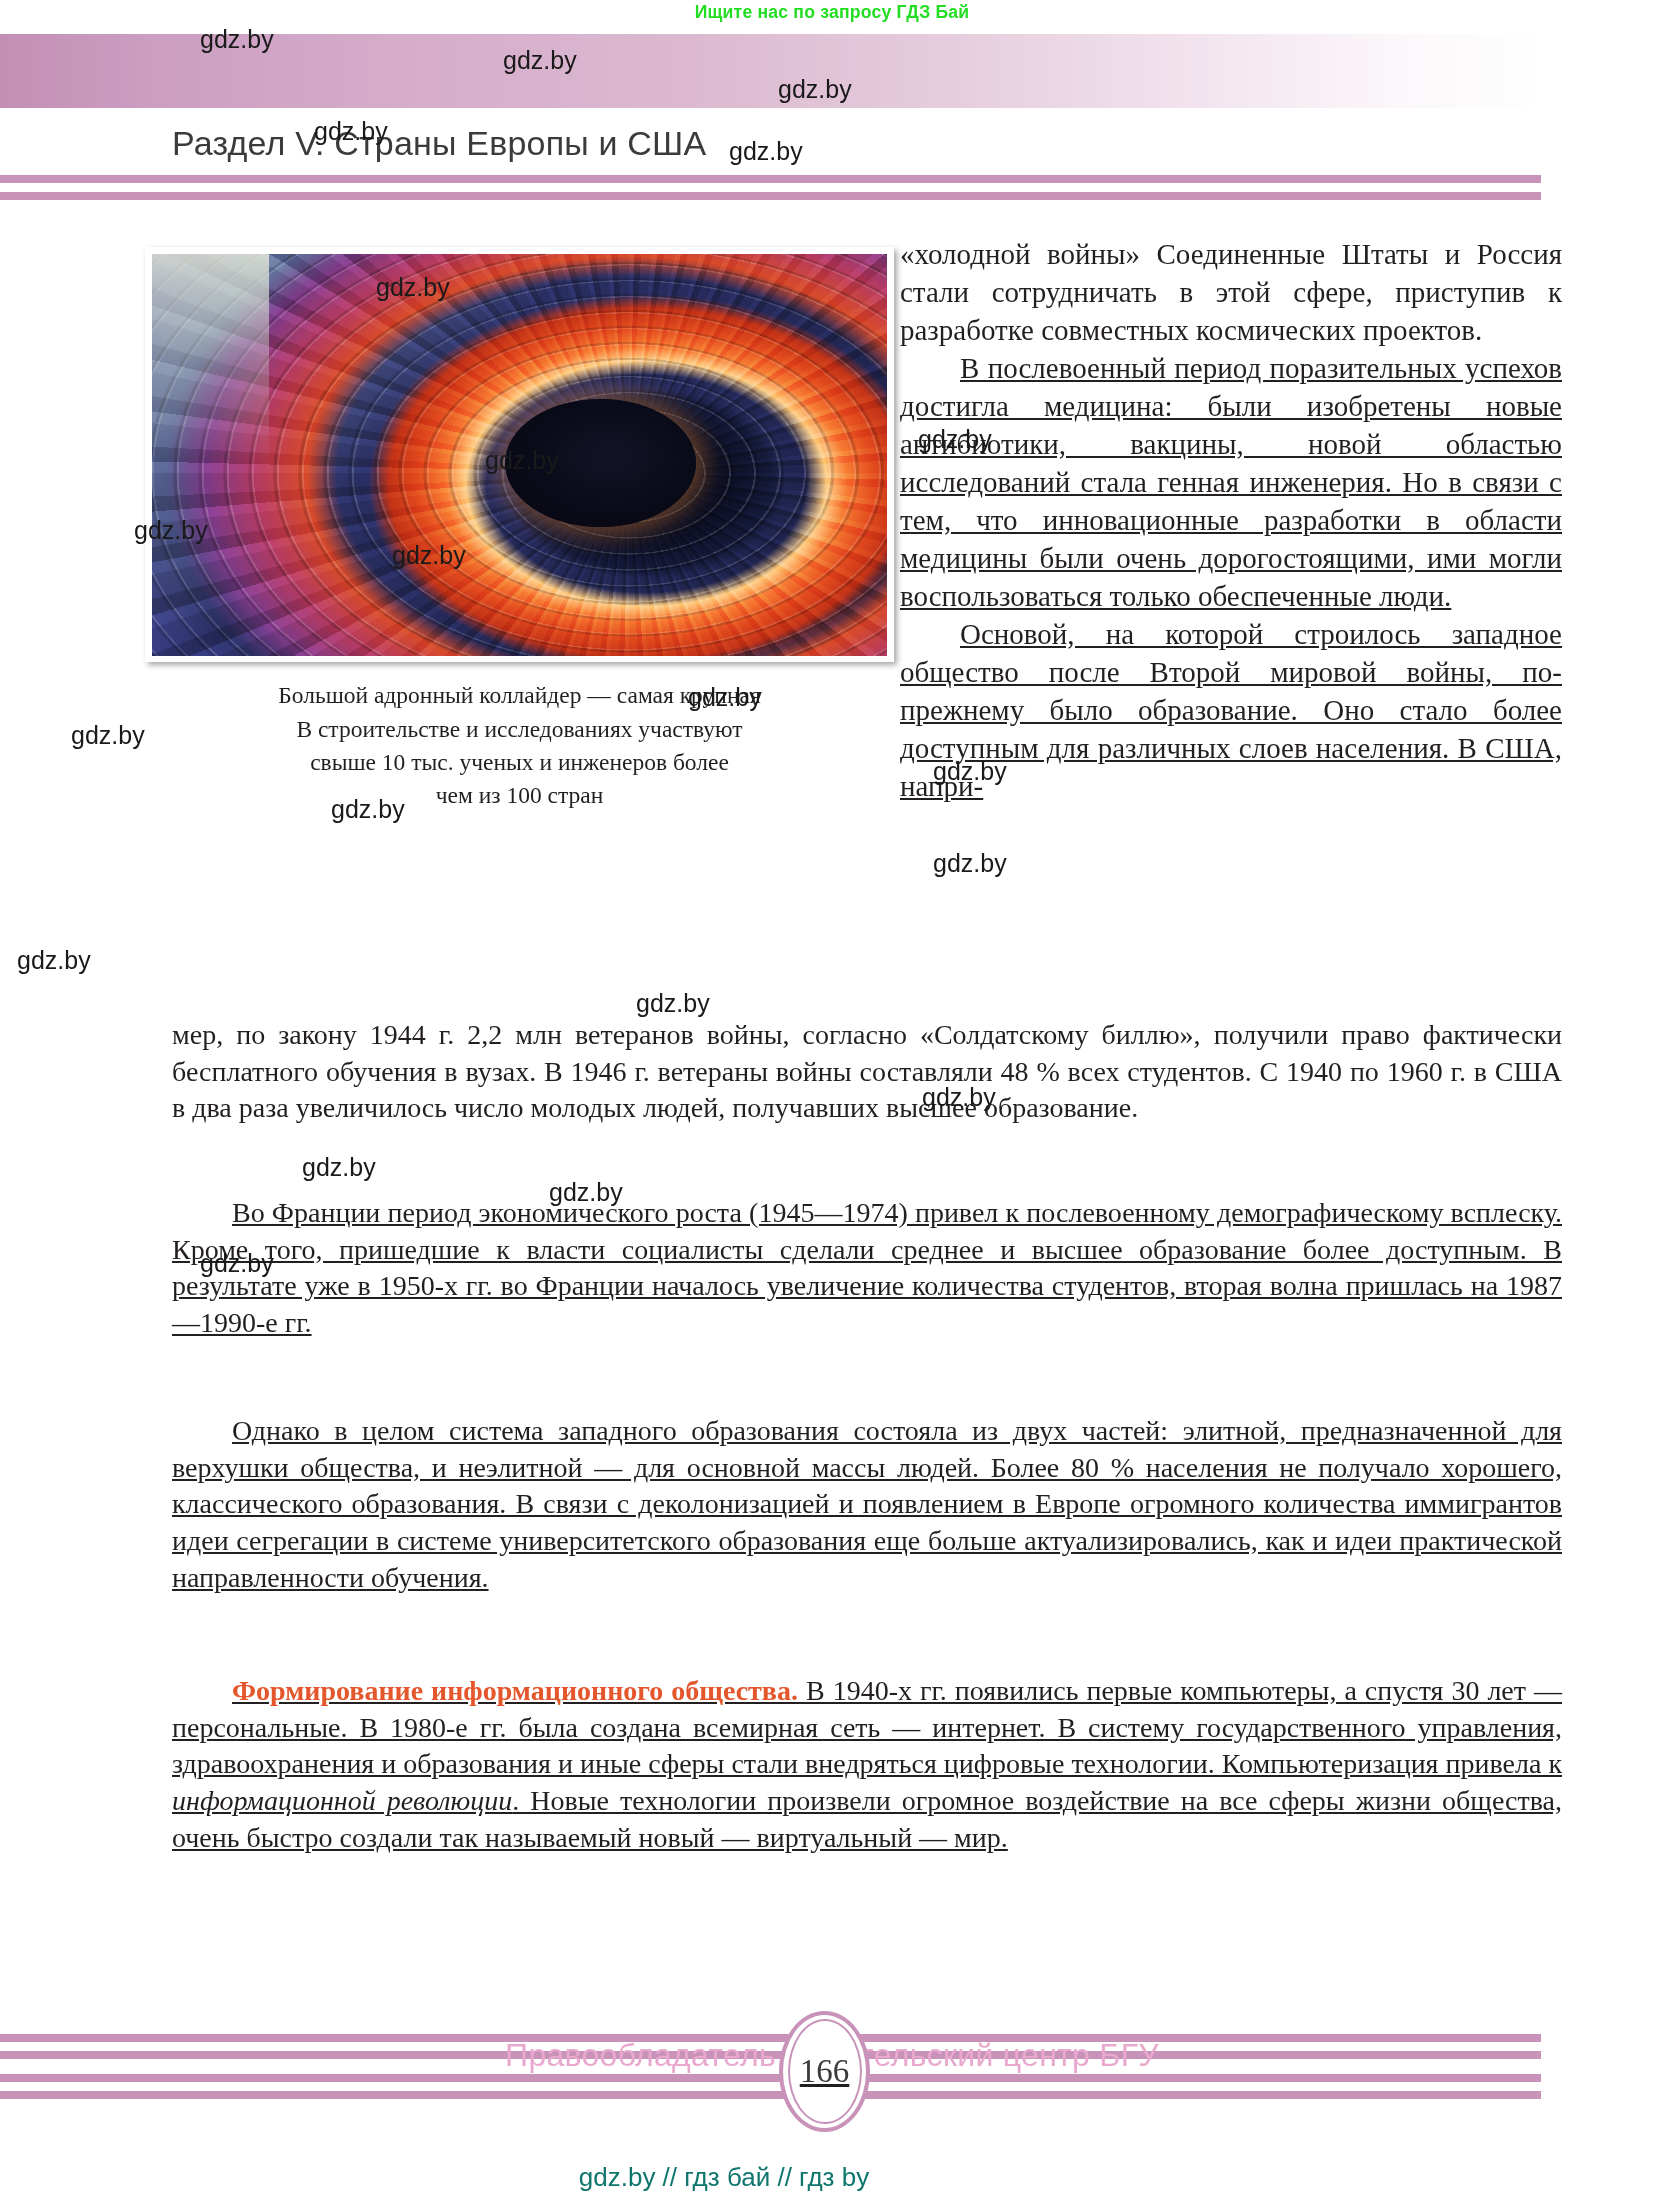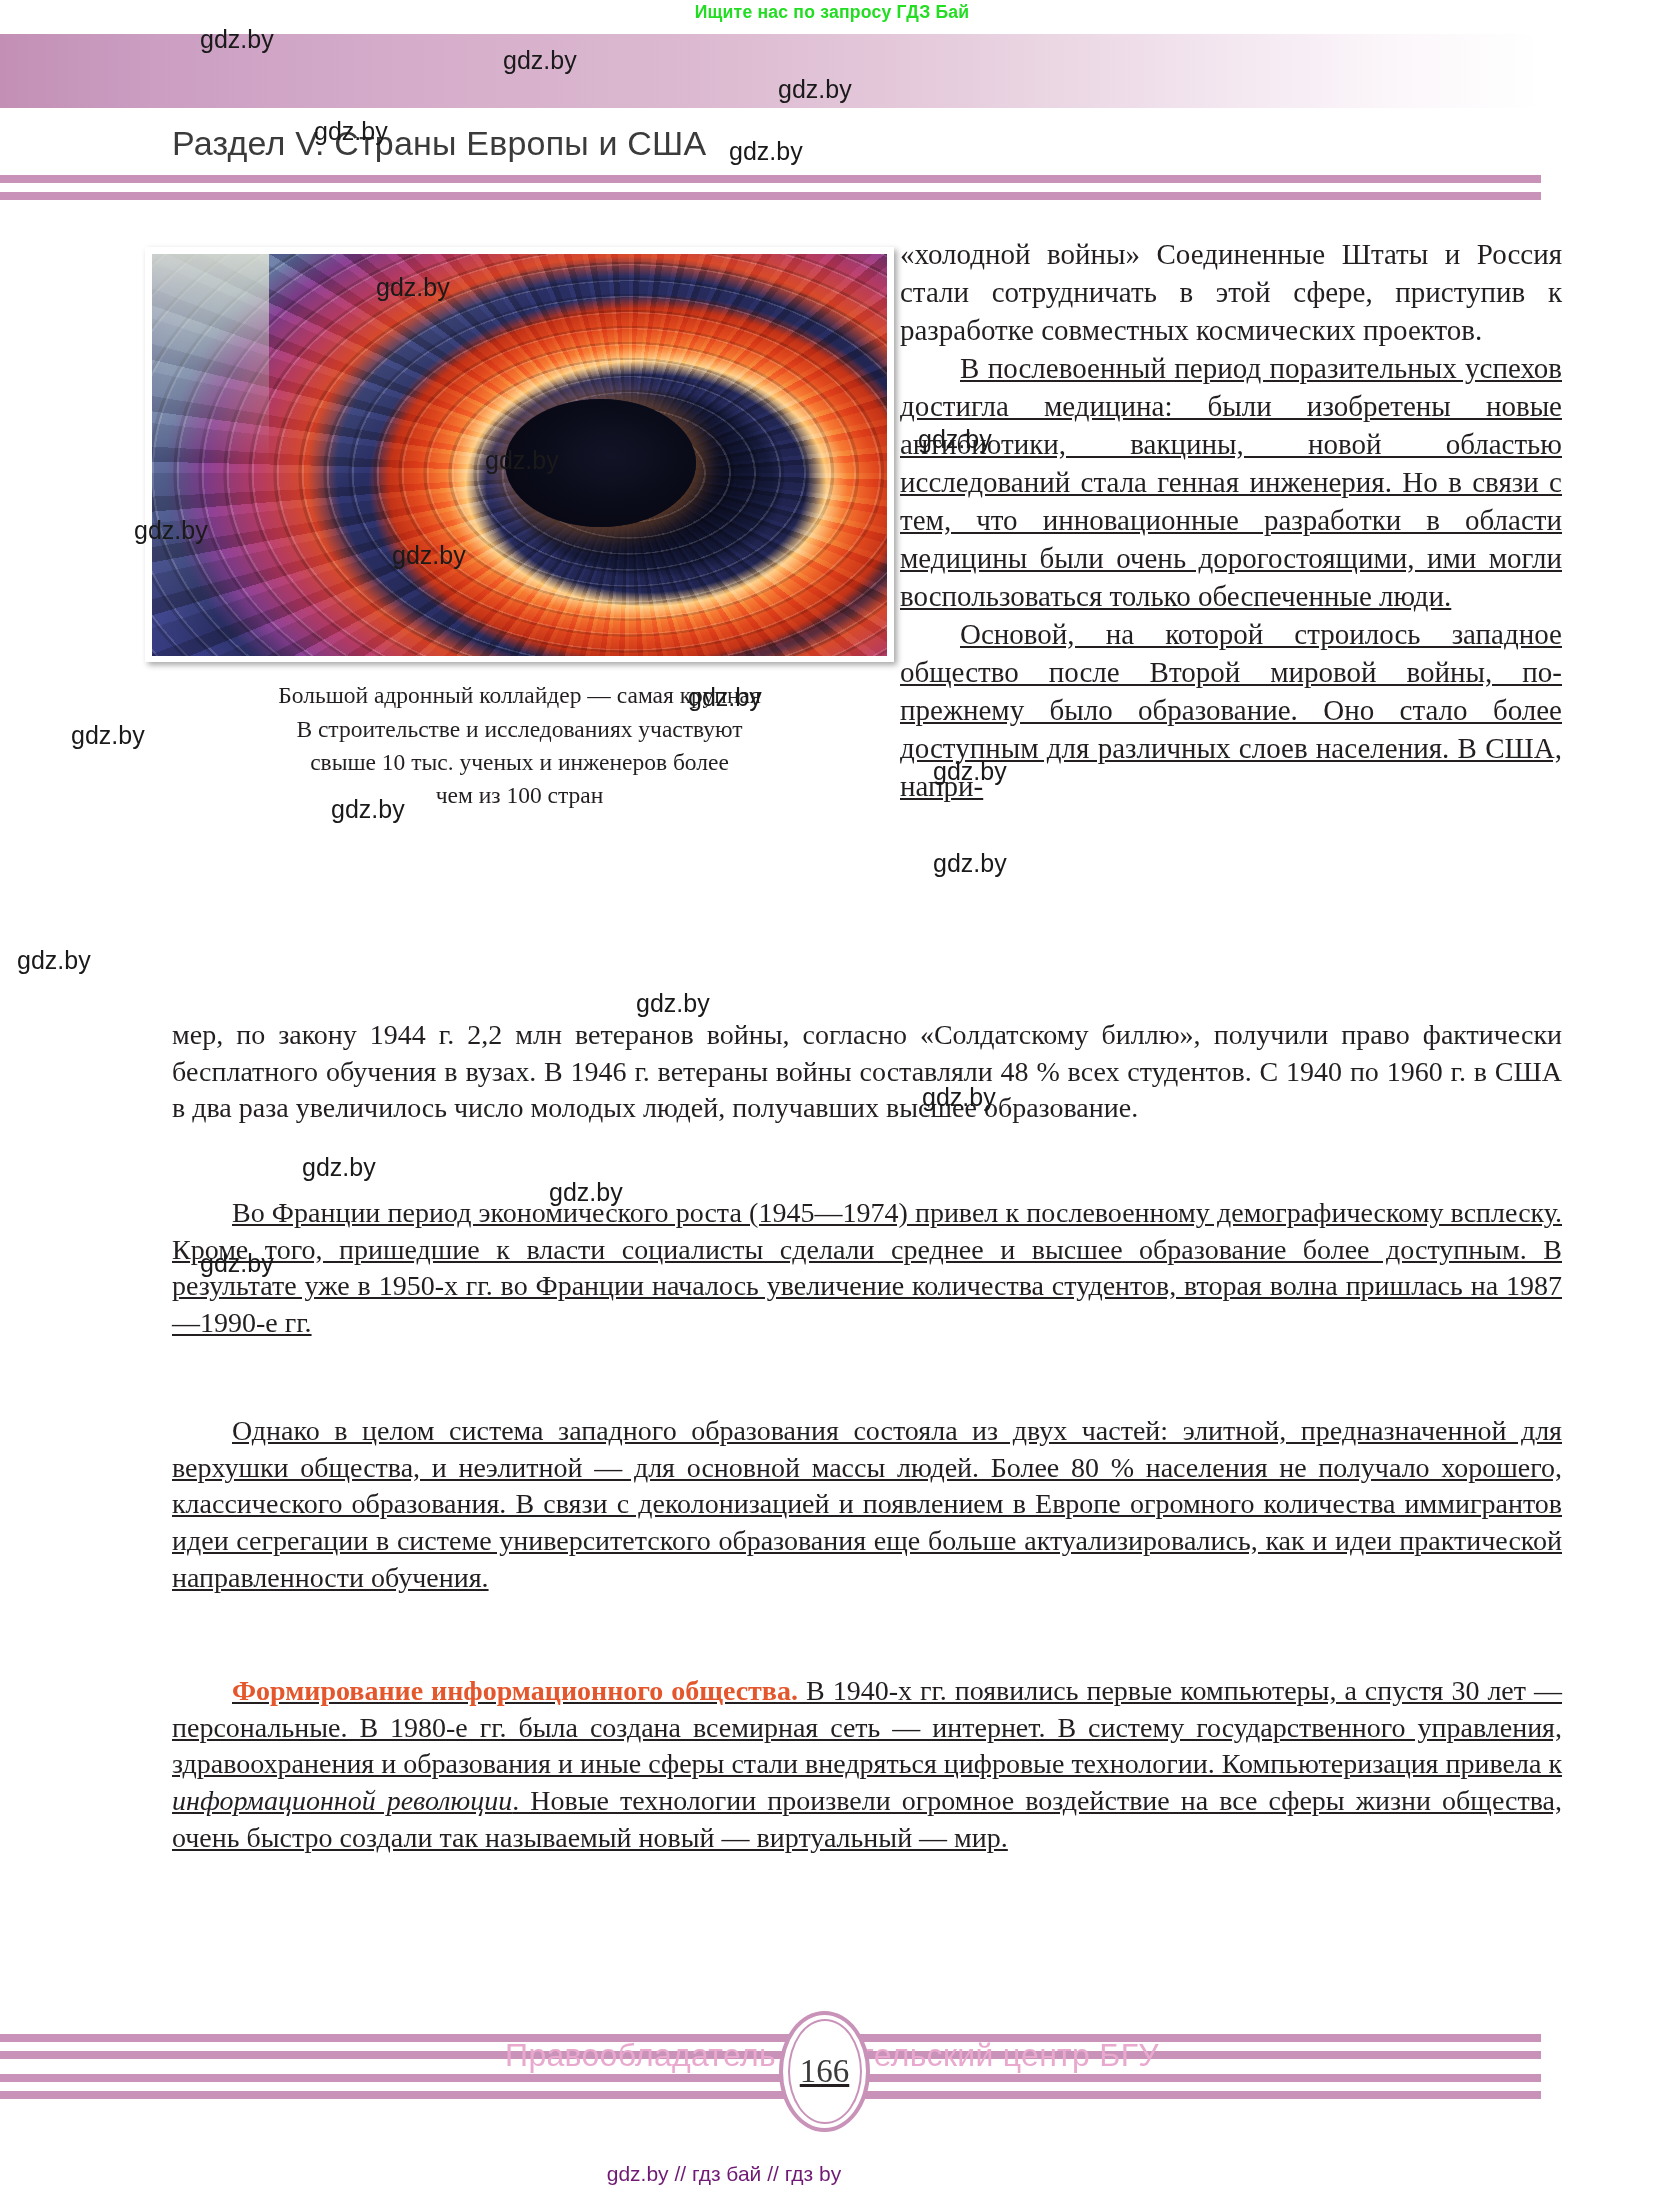--- a/index.html
+++ b/index.html
@@ -274,22 +274,22 @@
     pointer-events: none;
   }
 
   .bottom-links {
     position: absolute;
     top: 2162px;
     left: 0;
     width: 1448px;
     text-align: center;
     font-family: "Liberation Sans", sans-serif;
-    font-size: 21px;
-    color: #701a75;
+    font-size: 26px;
+    color: #0f766e;
   }
 
   
   .wm {
     position: absolute;
     font-family: "Liberation Sans", sans-serif;
     color: #1a1a1a;
     white-space: nowrap;
     pointer-events: none;
   }

